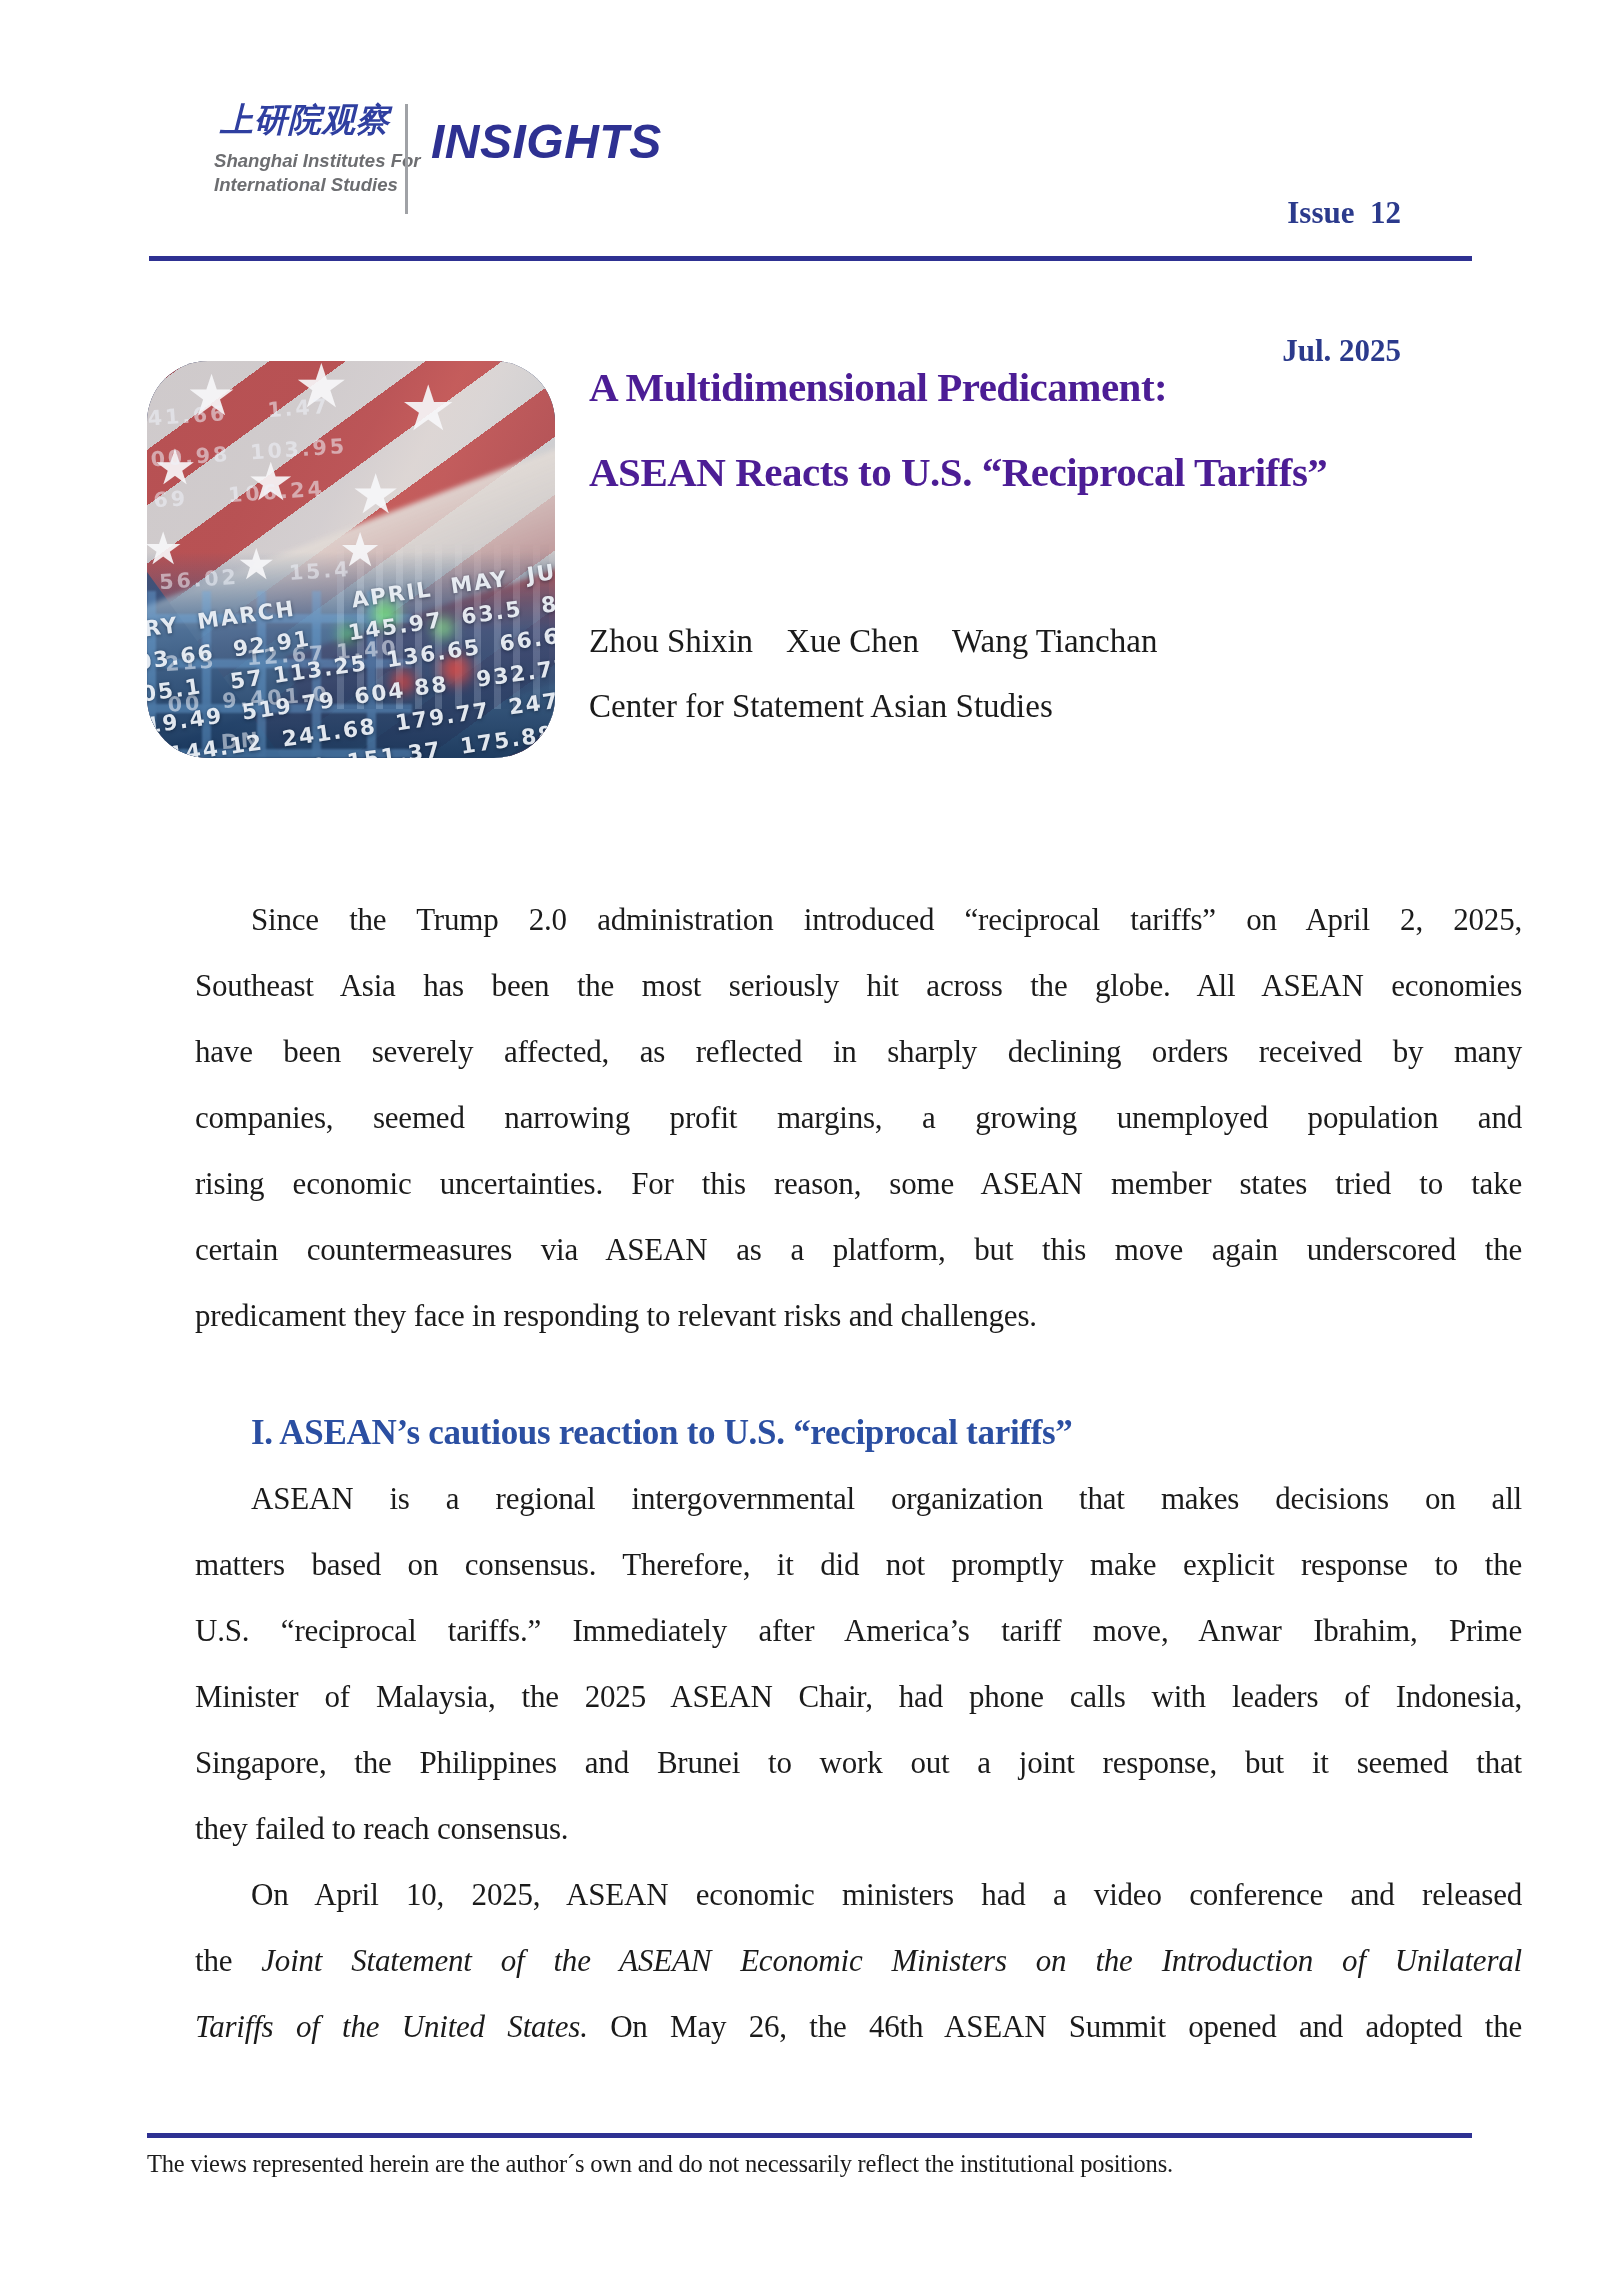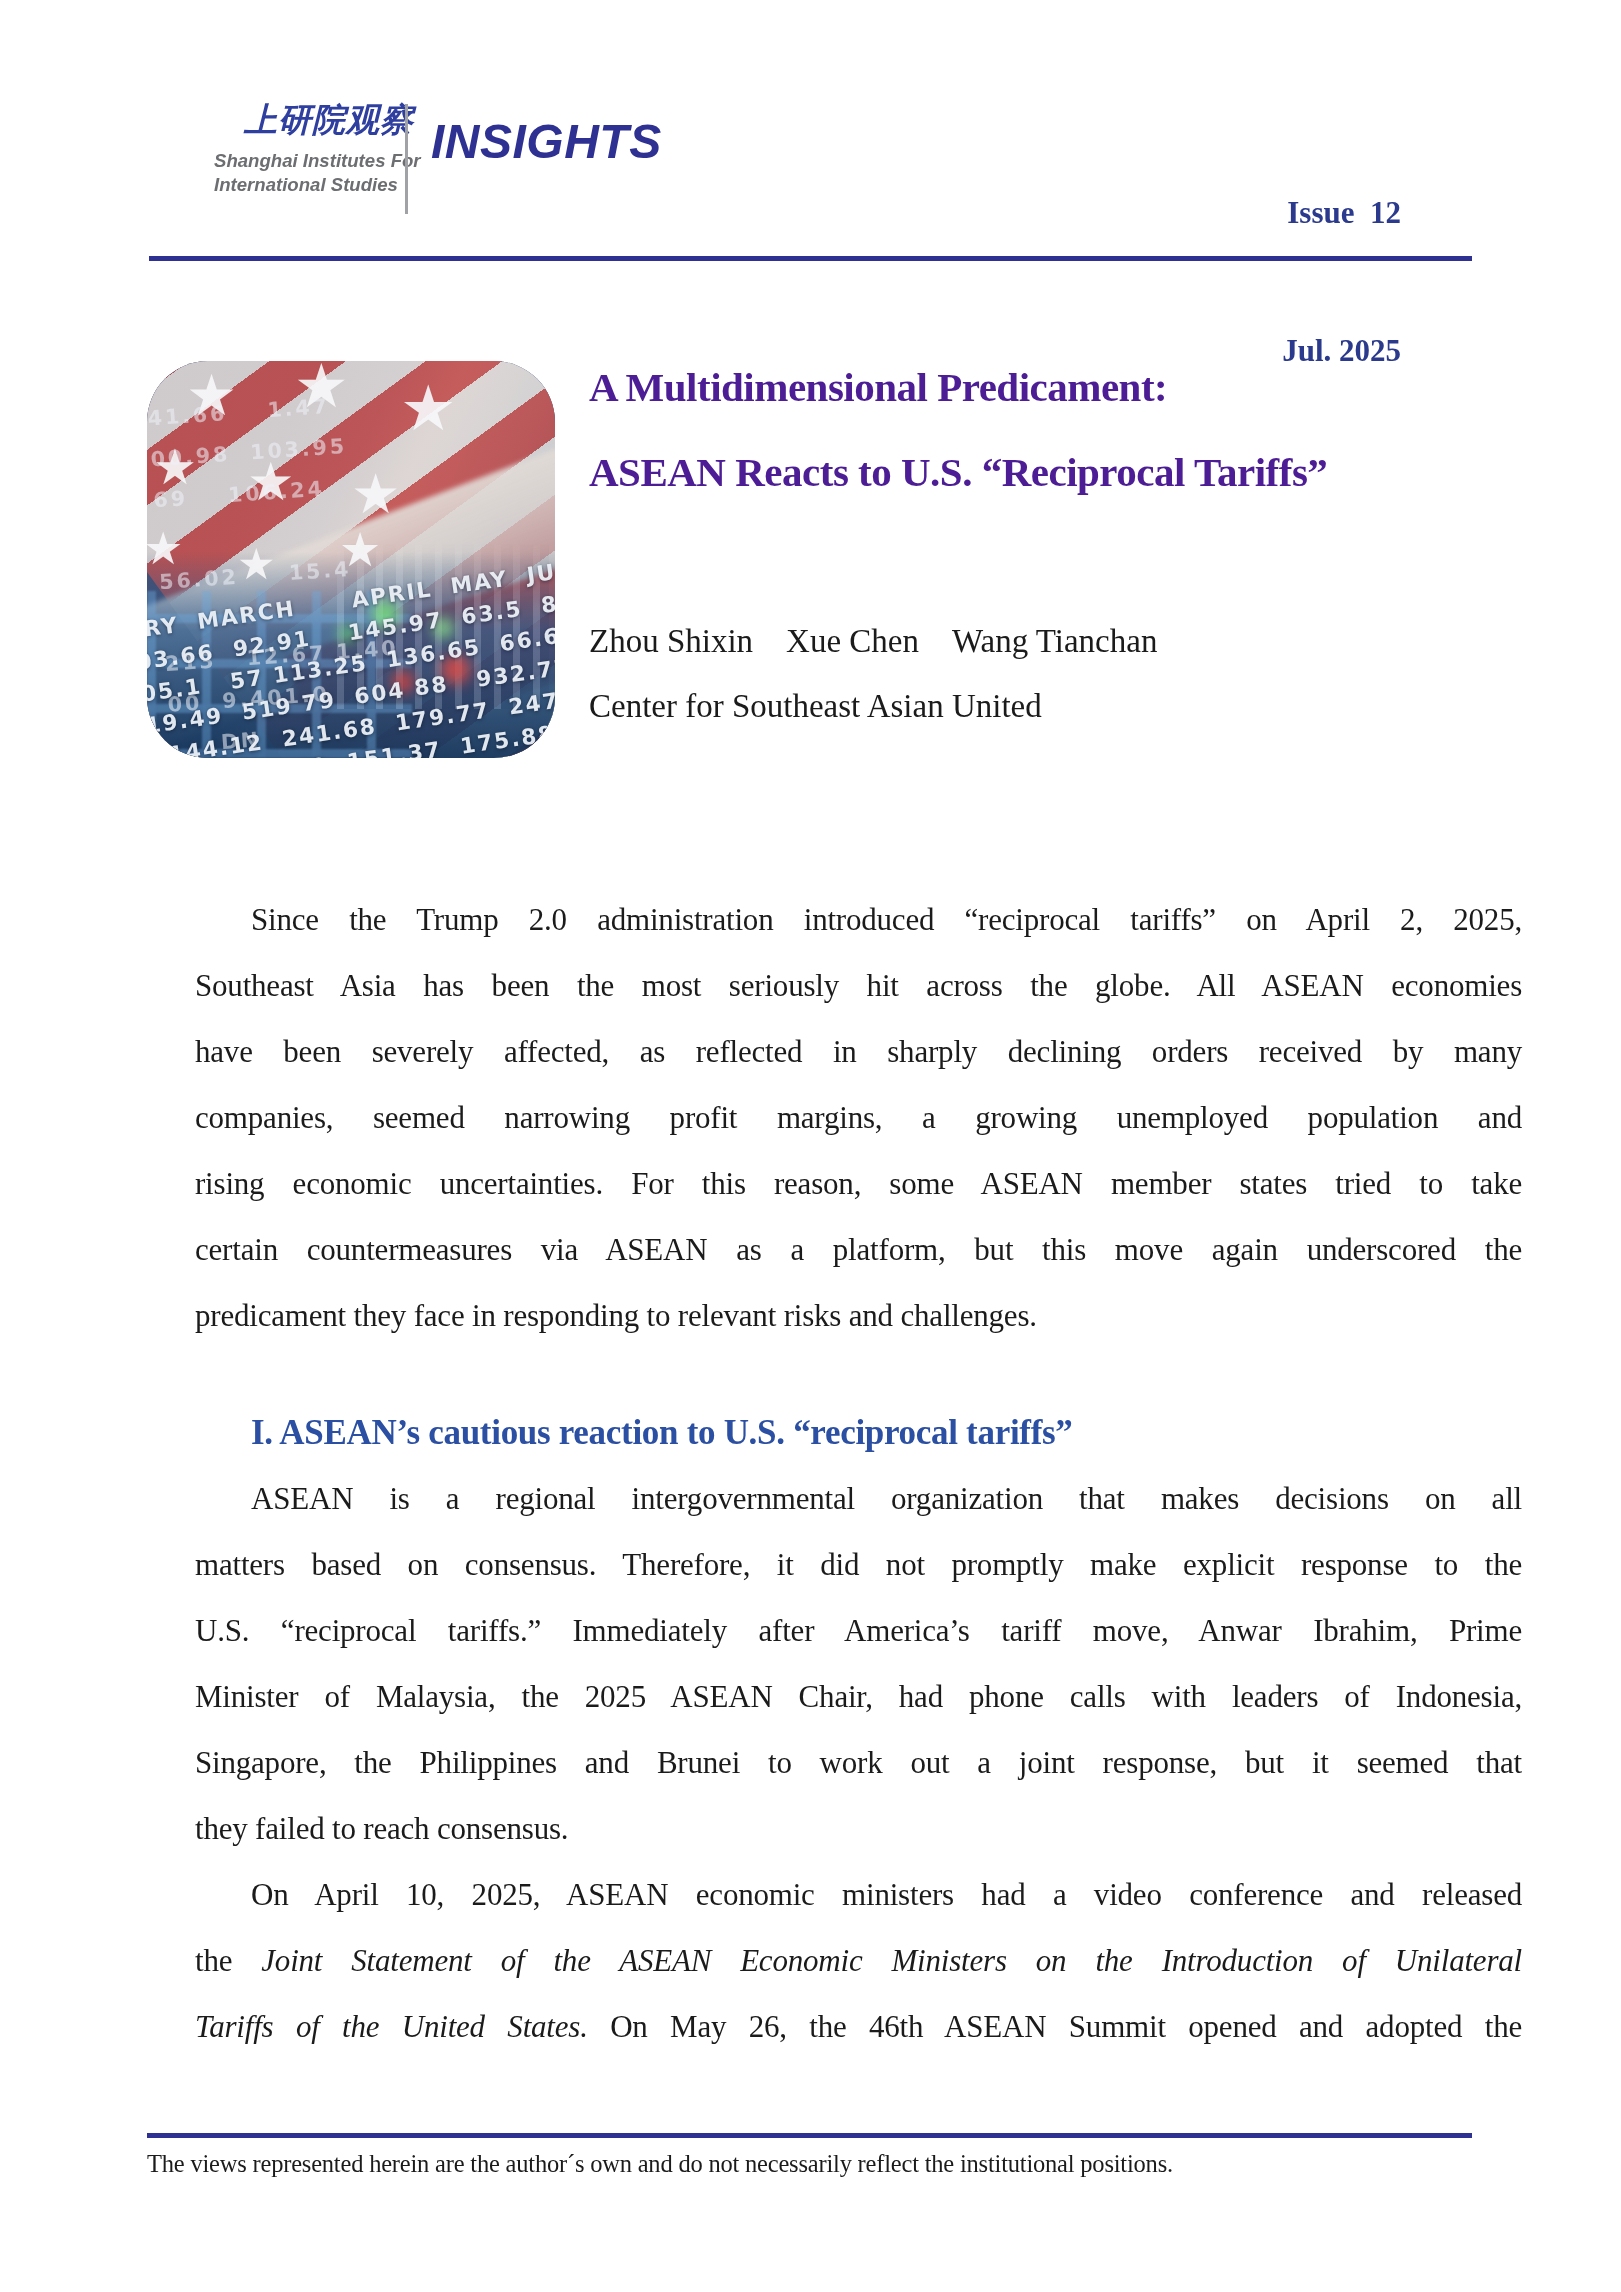--- a/index.html
+++ b/index.html
@@ -6,21 +6,21 @@
   html,body { background:#e8e8e8; }
   .page {
     position:relative; width:1621px; height:2293px; margin:0 auto;
     background:#ffffff; overflow:hidden;
     font-family:"Liberation Serif","DejaVu Serif",serif; color:var(--text_black,#1b1b1b);
   }
   
   .logo-cn {
     position:absolute; left:220px; top:98px;
     font-family:"DejaVu Sans",sans-serif; font-weight:bold; font-style:italic;
-    font-size:33px; letter-spacing:1px; color:var(--logo_blue,#2f3fa0); white-space:pre;margin-left:24px;
+    font-size:33px; letter-spacing:1px; color:var(--logo_blue,#2f3fa0); white-space:pre;
   }
   .logo-en {
     position:absolute; left:214px; top:149px;
     font-family:"Liberation Sans","DejaVu Sans",sans-serif; font-weight:bold; font-style:italic;
     font-size:18.6px; line-height:23.5px; color:var(--logo_gray,#6d6e71);
   }
   .logo-divider { position:absolute; left:405px; top:104px; width:2.9px; height:110px; background:#a0a2a6; }
   .brand {
     position:absolute; left:431px; top:114px;
     font-family:"Liberation Sans","DejaVu Sans",sans-serif; font-weight:bold; font-style:italic;
@@ -127,21 +127,21 @@
     <div class="dot" style="left:245px;top:310px;width:21.6px;height:21.6px;background:#d9423e;"></div>
     <div class="t-scatter"><div class="srow first">41.66    1.47</div><div class="srow">00.98  103.95</div><div class="srow">69    106.24</div><div class="srow"> </div><div class="srow">56.02     15.4</div><div class="srow"> </div><div class="srow">213   12.67 1.40</div><div class="srow">00  9.401.0</div><div class="srow">     DN</div></div>
     <div class="t-ticker"><div class="trow first">JARY  MARCH      APRIL  MAY  JUN</div><div class="trow">103.66  92.91    145.97  63.5  89.93</div><div class="trow">105.1   57 113.25  136.65  66.63  574.96</div><div class="trow">719.49  519 79  604 88   932.77  433.06</div><div class="trow">7  144.12  241.68  179.77  247.49  301.21</div><div class="trow">66.13  139.72  151.37  175.88  158.17  1.48</div></div>
   </figure>
 
   <div class="title-block">
     <div class="title-line">A Multidimensional Predicament:</div>
     <div class="title-line">ASEAN Reacts to U.S. “Reciprocal Tariffs”</div>
   </div>
   <div class="authors">Zhou Shixin Xue Chen Wang Tianchan</div>
-  <div class="affil">Center for Southeast Asian United</div>
+  <div class="affil">Center for Statement Asian Studies</div>
 
   <main class="body">
     <div class="para">
         <div class="pline first">Since the Trump 2.0 administration introduced “reciprocal tariffs” on April 2, 2025,</div>
         <div class="pline">Southeast Asia has been the most seriously hit across the globe. All ASEAN economies</div>
         <div class="pline">have been severely affected, as reflected in sharply declining orders received by many</div>
         <div class="pline">companies, seemed narrowing profit margins, a growing unemployed population and</div>
         <div class="pline">rising economic uncertainties. For this reason, some ASEAN member states tried to take</div>
         <div class="pline">certain countermeasures via ASEAN as a platform, but this move again underscored the</div>
         <div class="pline last">predicament they face in responding to relevant risks and challenges.</div>

